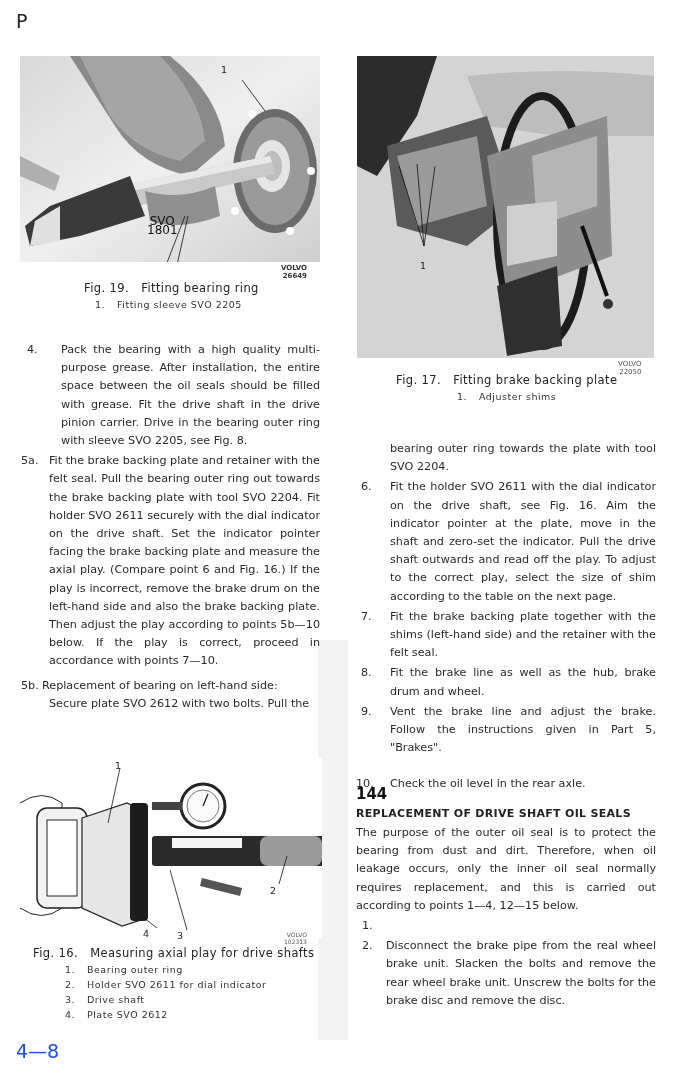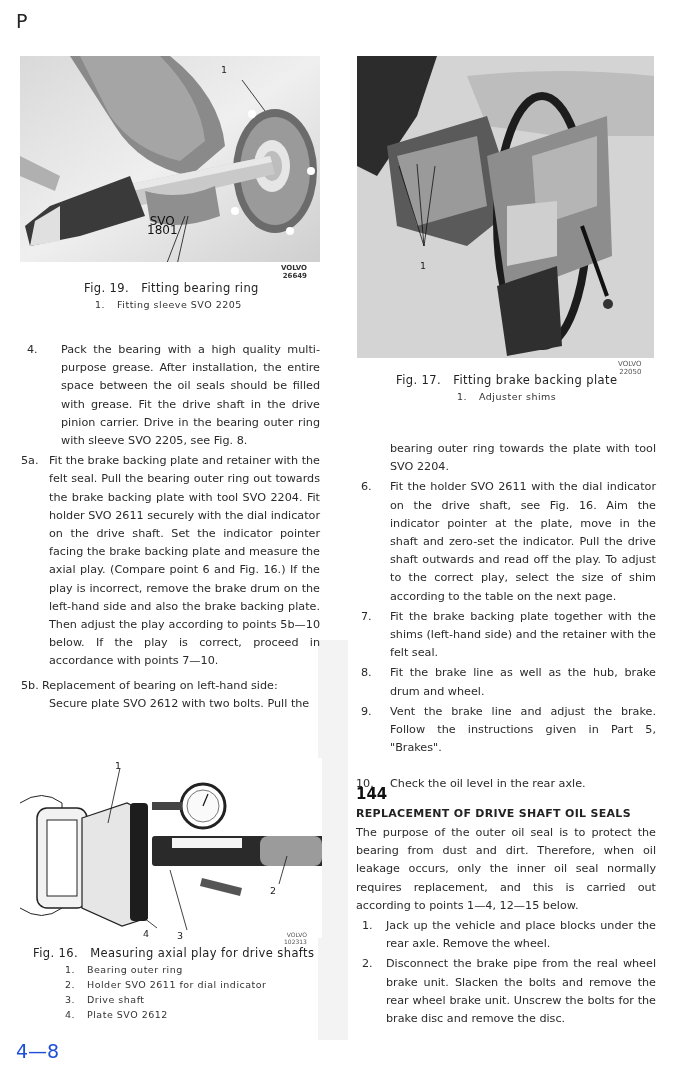--- a/index.html
+++ b/index.html
@@ -217,19 +217,18 @@
     <span class="t">Check the oil level in the rear axle.</span>
   </div>
 </div>
 
 <div class="section-num">144</div>
 <div class="section-title">REPLACEMENT OF DRIVE SHAFT OIL SEALS</div>
 <div class="col" style="left:356px; top:824px; width:300px;">
   <div class="para">The purpose of the outer oil seal is to protect the bearing from dust and dirt. Therefore, when oil leakage occurs, only the inner oil seal normally requires replacement, and this is carried out according to points 1—4, 12—15 below.</div>
   <div class="item" style="margin-top:2px;">
     <span class="n" style="padding-left:6px; flex-basis:30px;">1.</span>
-    <span class="t">Jack up the vehicle and place blocks under the rear axle. Remove the wheel.</span>
   </div>
   <div class="item" style="margin-top:2px;">
     <span class="n" style="padding-left:6px; flex-basis:30px;">2.</span>
     <span class="t">Disconnect the brake pipe from the real wheel brake unit. Slacken the bolts and remove the rear wheel brake unit. Unscrew the bolts for the brake disc and remove the disc.</span>
   </div>
 </div>
 
 </body></html>

